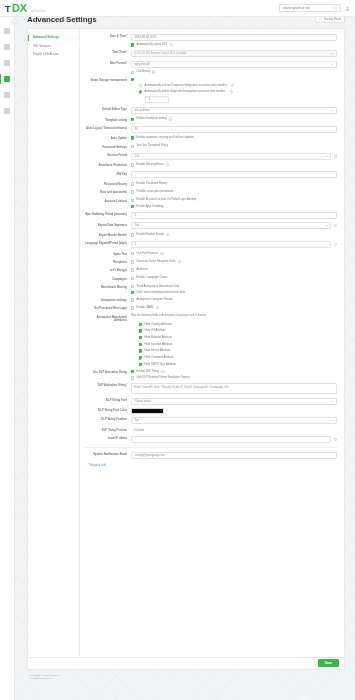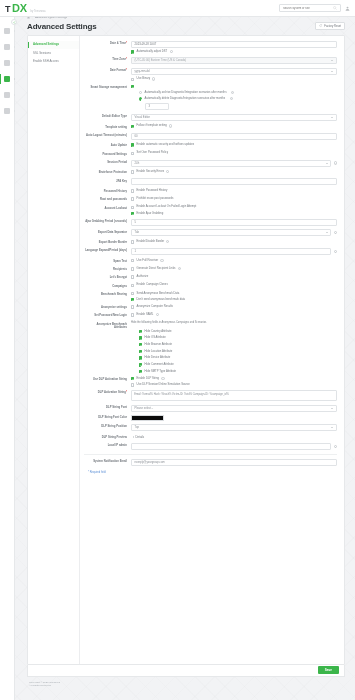--- a/index.html
+++ b/index.html
@@ -57,21 +57,21 @@
   .rail-item.active .rail-sq{ background:#3bb54a;}
   .rail-caret{ position:absolute; right:-4.5px; top:2.5px; width:0;height:0;
     border-left:1.6px solid #c9cdd1; border-top:1.2px solid transparent;border-bottom:1.2px solid transparent;}
   .rail-collapse{
     position:absolute; left:11px; top:19px; width:6px;height:6px;border-radius:50%;
     background:#fff;border:1px solid #e1e4e7; display:flex;align-items:center;justify-content:center;
     z-index:4;
   }
   
   .page{
-    position:absolute; left:15px; top:12px; width:340px; height:683px; z-index:1;
+    position:absolute; left:15px; top:5px; width:340px; height:683px; z-index:1;
     overflow:hidden;
   }
   .breadcrumb{
     display:flex;align-items:center;gap:2px; padding:3.5px 0 0 12px; font-size:2.7px; color:#8d9298;
   }
   .bc-home{ width:3px;height:3px;opacity:.55;}
   .bc-sep{ color:#c2c6ca; }
   .page-head{
     display:flex;align-items:center; padding:3px 10px 0 12px;
   }

